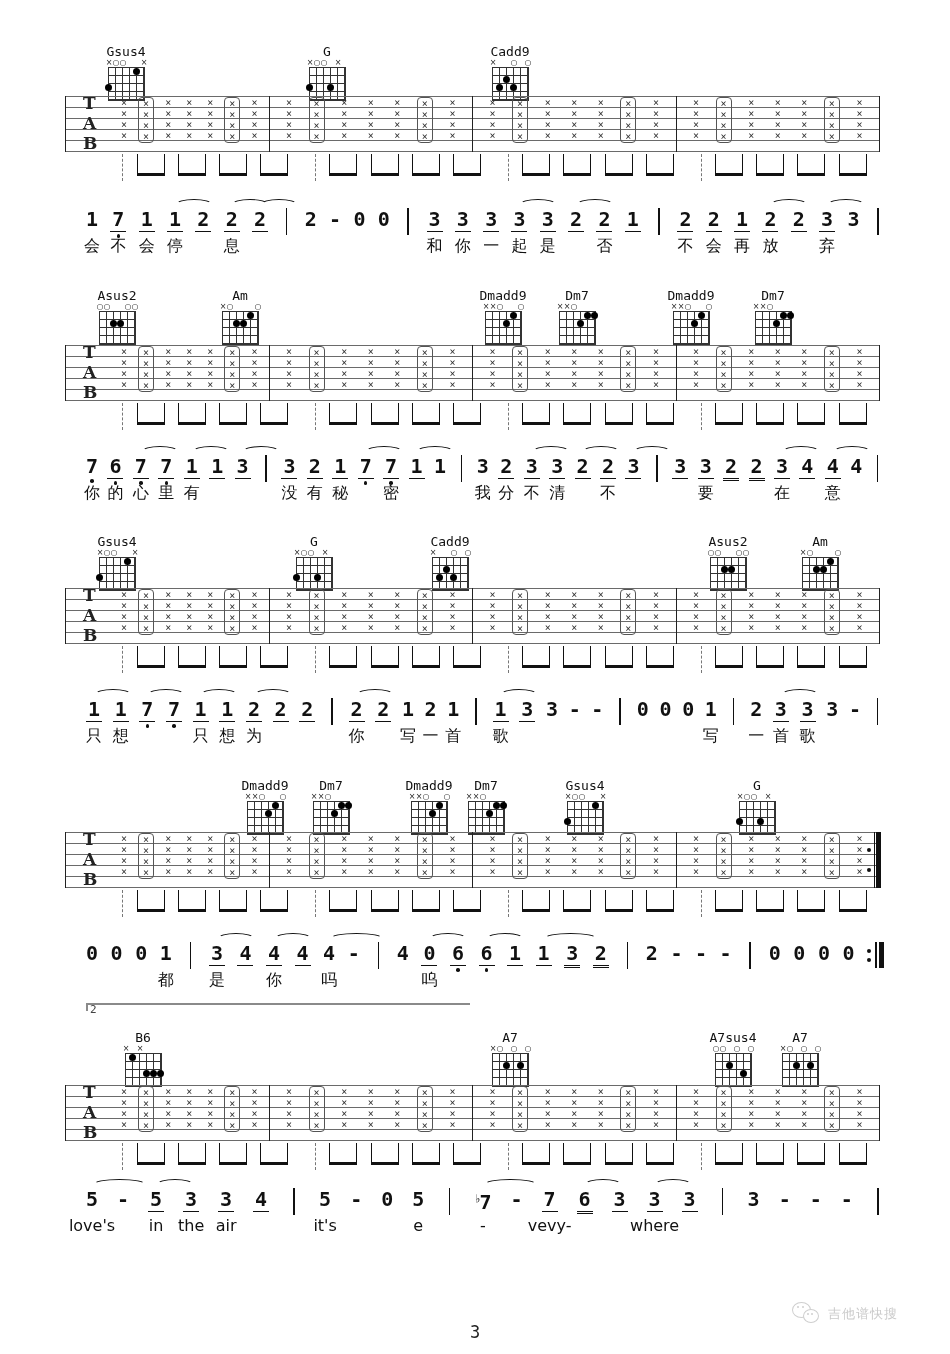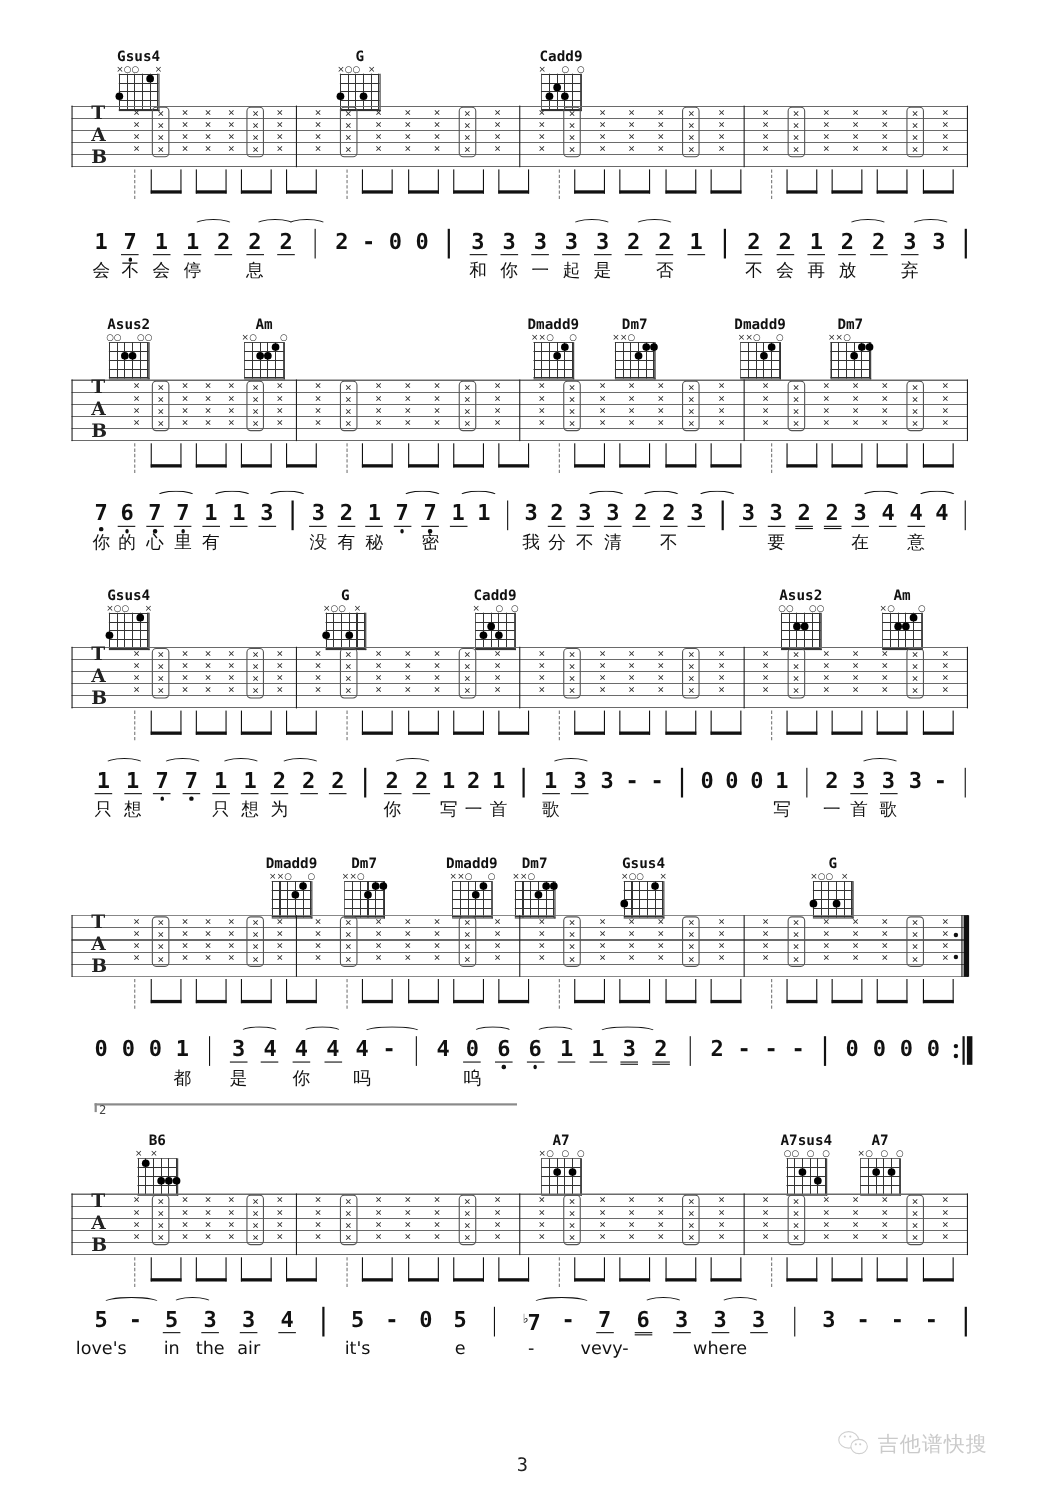--- a/index.html
+++ b/index.html
@@ -1,20 +1,20 @@
 <!DOCTYPE html>
 <html><head>
 <meta charset="utf-8">
 <style>
   html,body{margin:0;padding:0;background:#e8e8e8;}
   .page{position:relative;width:950px;height:1354px;background:#ffffff;margin:0 auto;
         font-family:"DejaVu Sans",sans-serif;color:#111;overflow:hidden;}
   
   .chord{position:absolute;width:50px;text-align:center;}
-  .cname{font-family:"DejaVu Sans Mono","Liberation Mono",monospace;font-size:13px;font-weight:bold;
+  .cname{font-family:"DejaVu Sans Mono","Liberation Mono",monospace;font-size:13px;font-weight:normal;
          line-height:12px;white-space:nowrap;}
   .cmarkers{position:relative;height:8px;width:36px;margin:1px auto 0 auto;}
   .cmarkers span{position:absolute;top:0;font-size:8px;line-height:8px;width:8px;margin-left:-4px;color:#222;}
   .cgrid{position:relative;width:36px;height:33px;margin:0 auto;
          border-right:1px solid #333;border-bottom:1px solid #333;
          background-image:repeating-linear-gradient(to right,#333 0 1px,transparent 1px 7px),
                           repeating-linear-gradient(to bottom,#333 0 1px,transparent 1px 8px);}
   .cdot{position:absolute;width:7px;height:7px;border-radius:50%;background:#000;}
   
   .staff{position:absolute;left:65px;width:815px;height:57px;
@@ -60,21 +60,21 @@
   .rep .thick{width:5px;height:26px;background:#111;}
   
   .volta{position:absolute;border-top:2.5px solid #8a8a8a;}
   .volta .tick{position:absolute;left:0;top:-2px;width:2px;height:8px;background:#8a8a8a;}
   .volta .vlabel{position:absolute;left:4px;top:-2px;font-size:11px;color:#444;
                  font-family:"DejaVu Sans Mono",monospace;}
   
   .pagenum{position:absolute;left:0;right:0;bottom:12px;text-align:center;font-size:17px;
            font-family:"DejaVu Sans Mono",monospace;color:#222;}
   .watermark{position:absolute;right:52px;bottom:28px;display:flex;align-items:center;gap:6px;color:#cacaca;}
-  .wmtext{font-size:19px;letter-spacing:1px;color:#cacaca;}
+  .wmtext{font-size:13px;letter-spacing:1px;color:#cacaca;}
   .wmicon{position:relative;width:30px;height:24px;}
   .wmicon .b1{position:absolute;left:0;top:0;width:17px;height:14px;border:1.6px solid #cfcfcf;border-radius:50%;}
   .wmicon .b2{position:absolute;left:11px;top:7px;width:14px;height:12px;border:1.6px solid #cfcfcf;
               border-radius:50%;background:#fff;}
   .wmicon .e{position:absolute;width:2px;height:2px;border-radius:50%;background:#cfcfcf;}
 </style>
 </head>
 <body>
 
 <div class="page">

